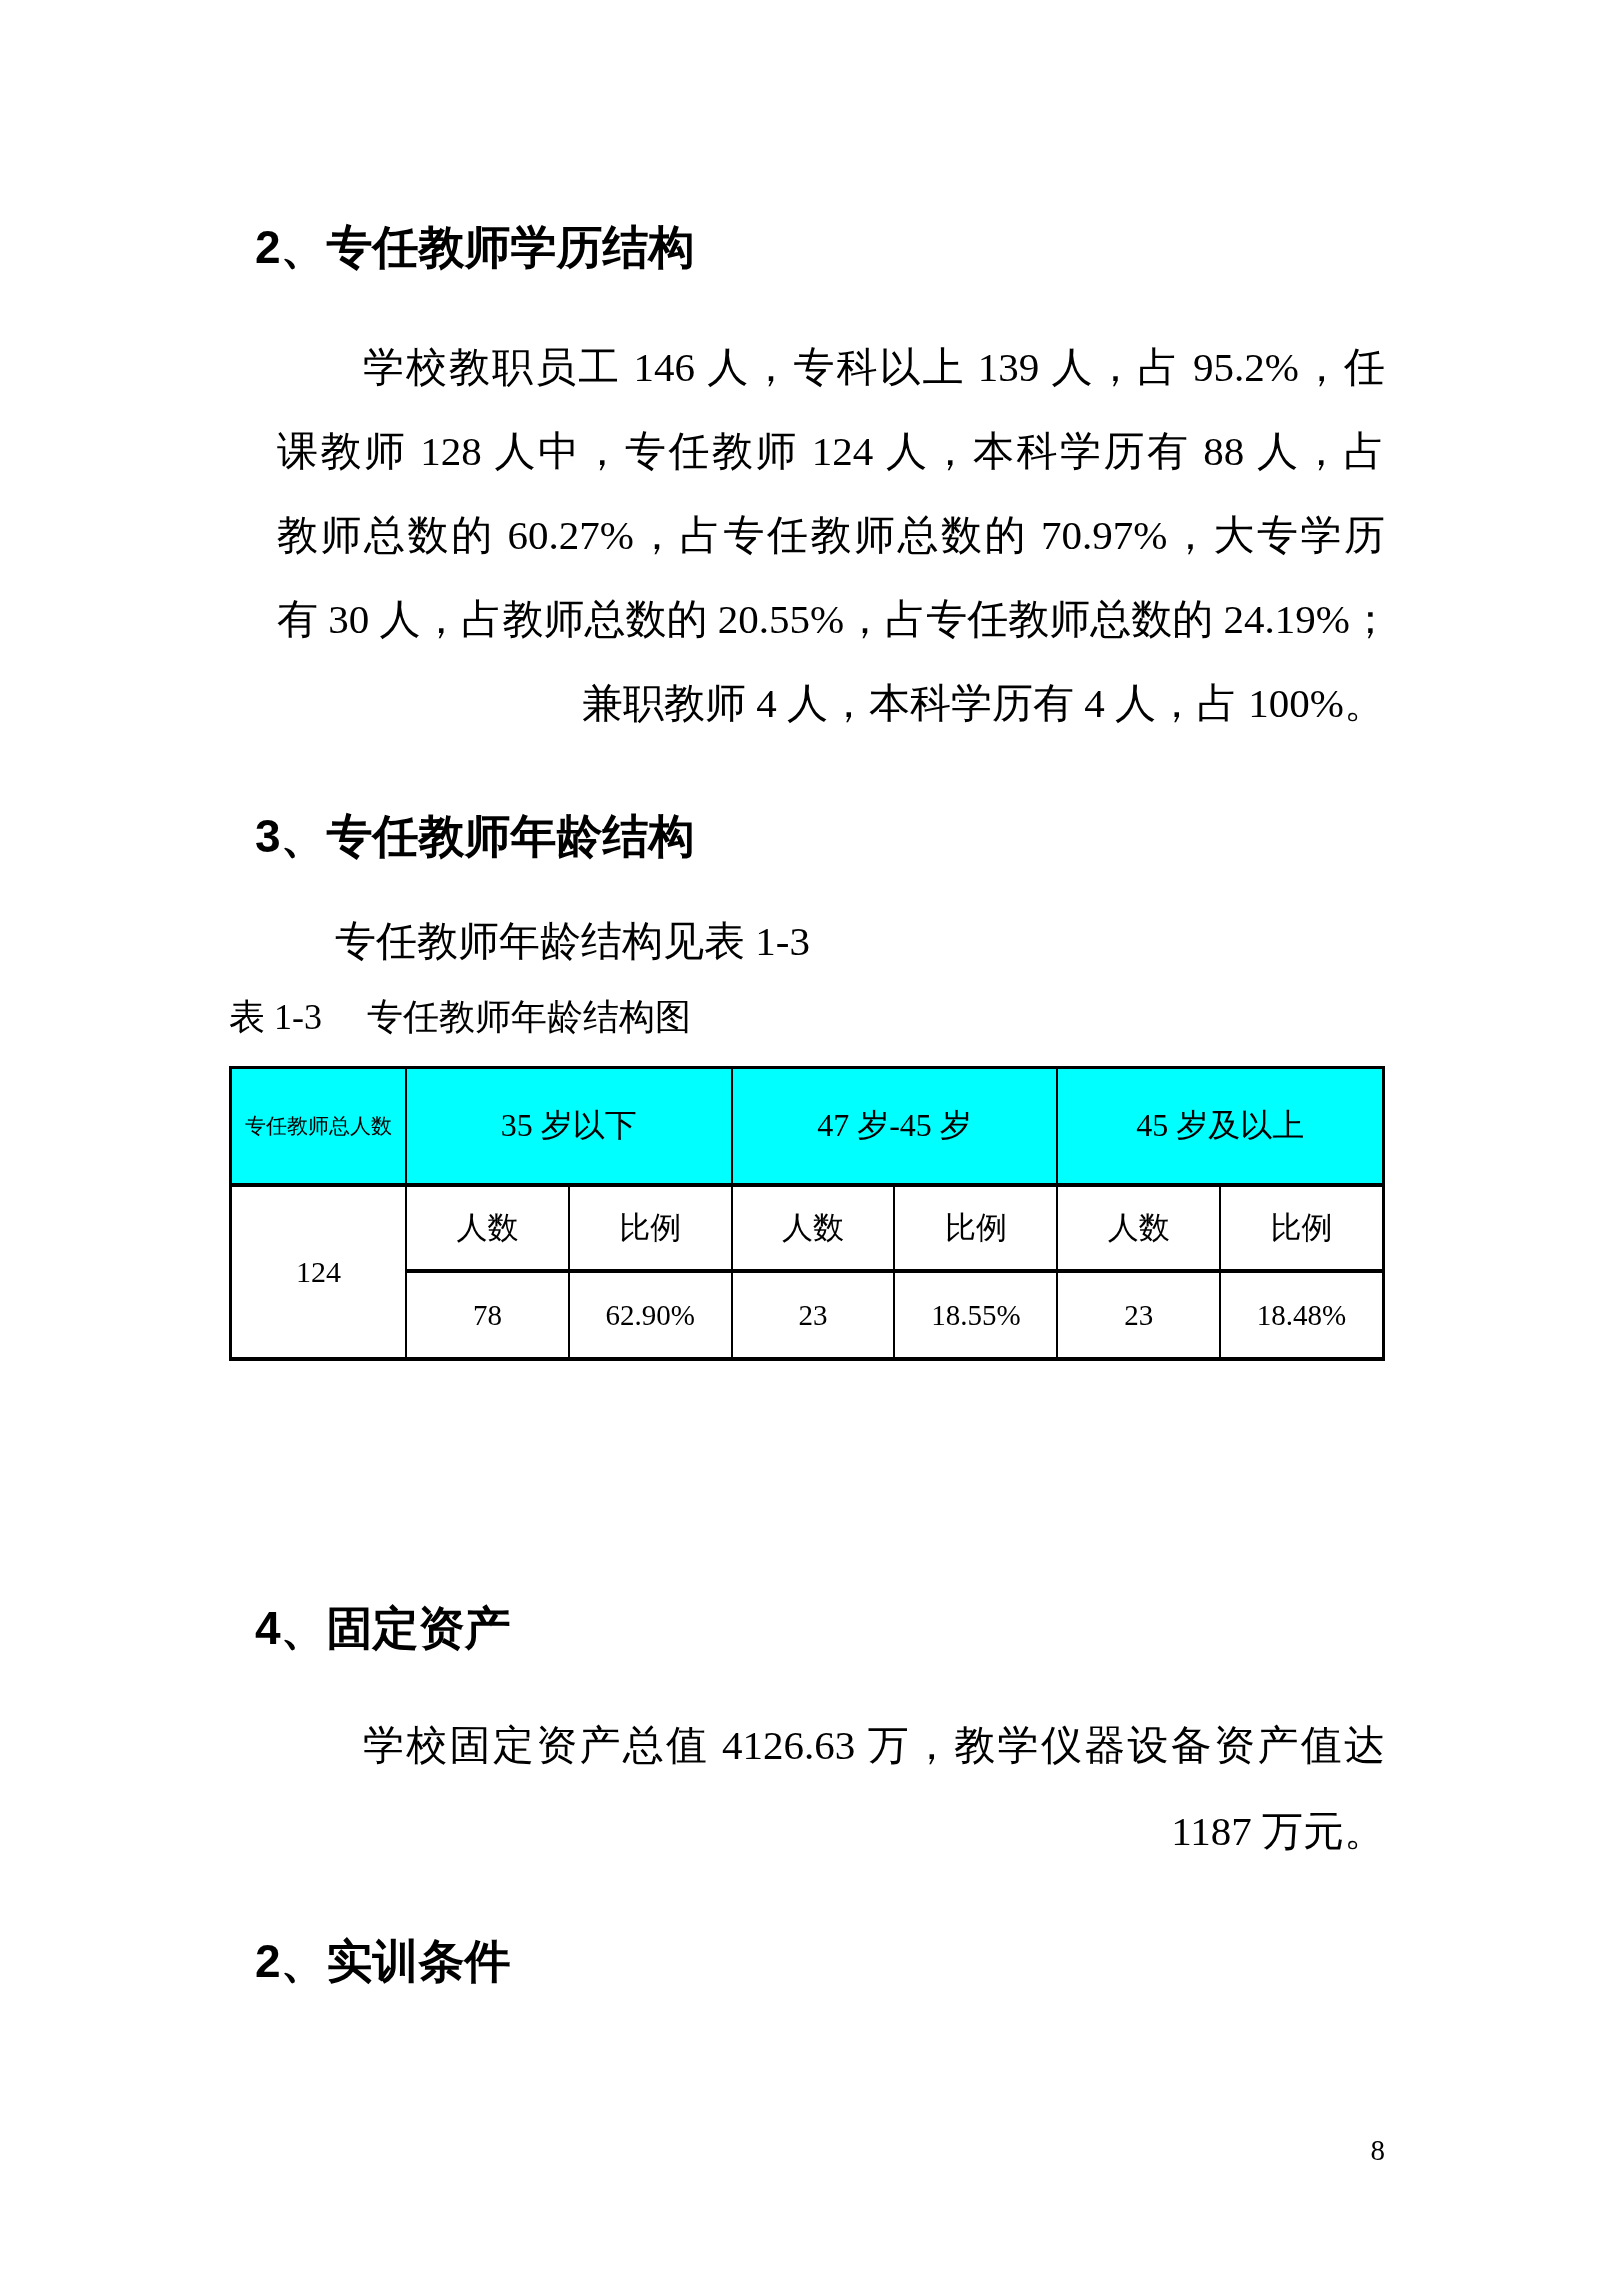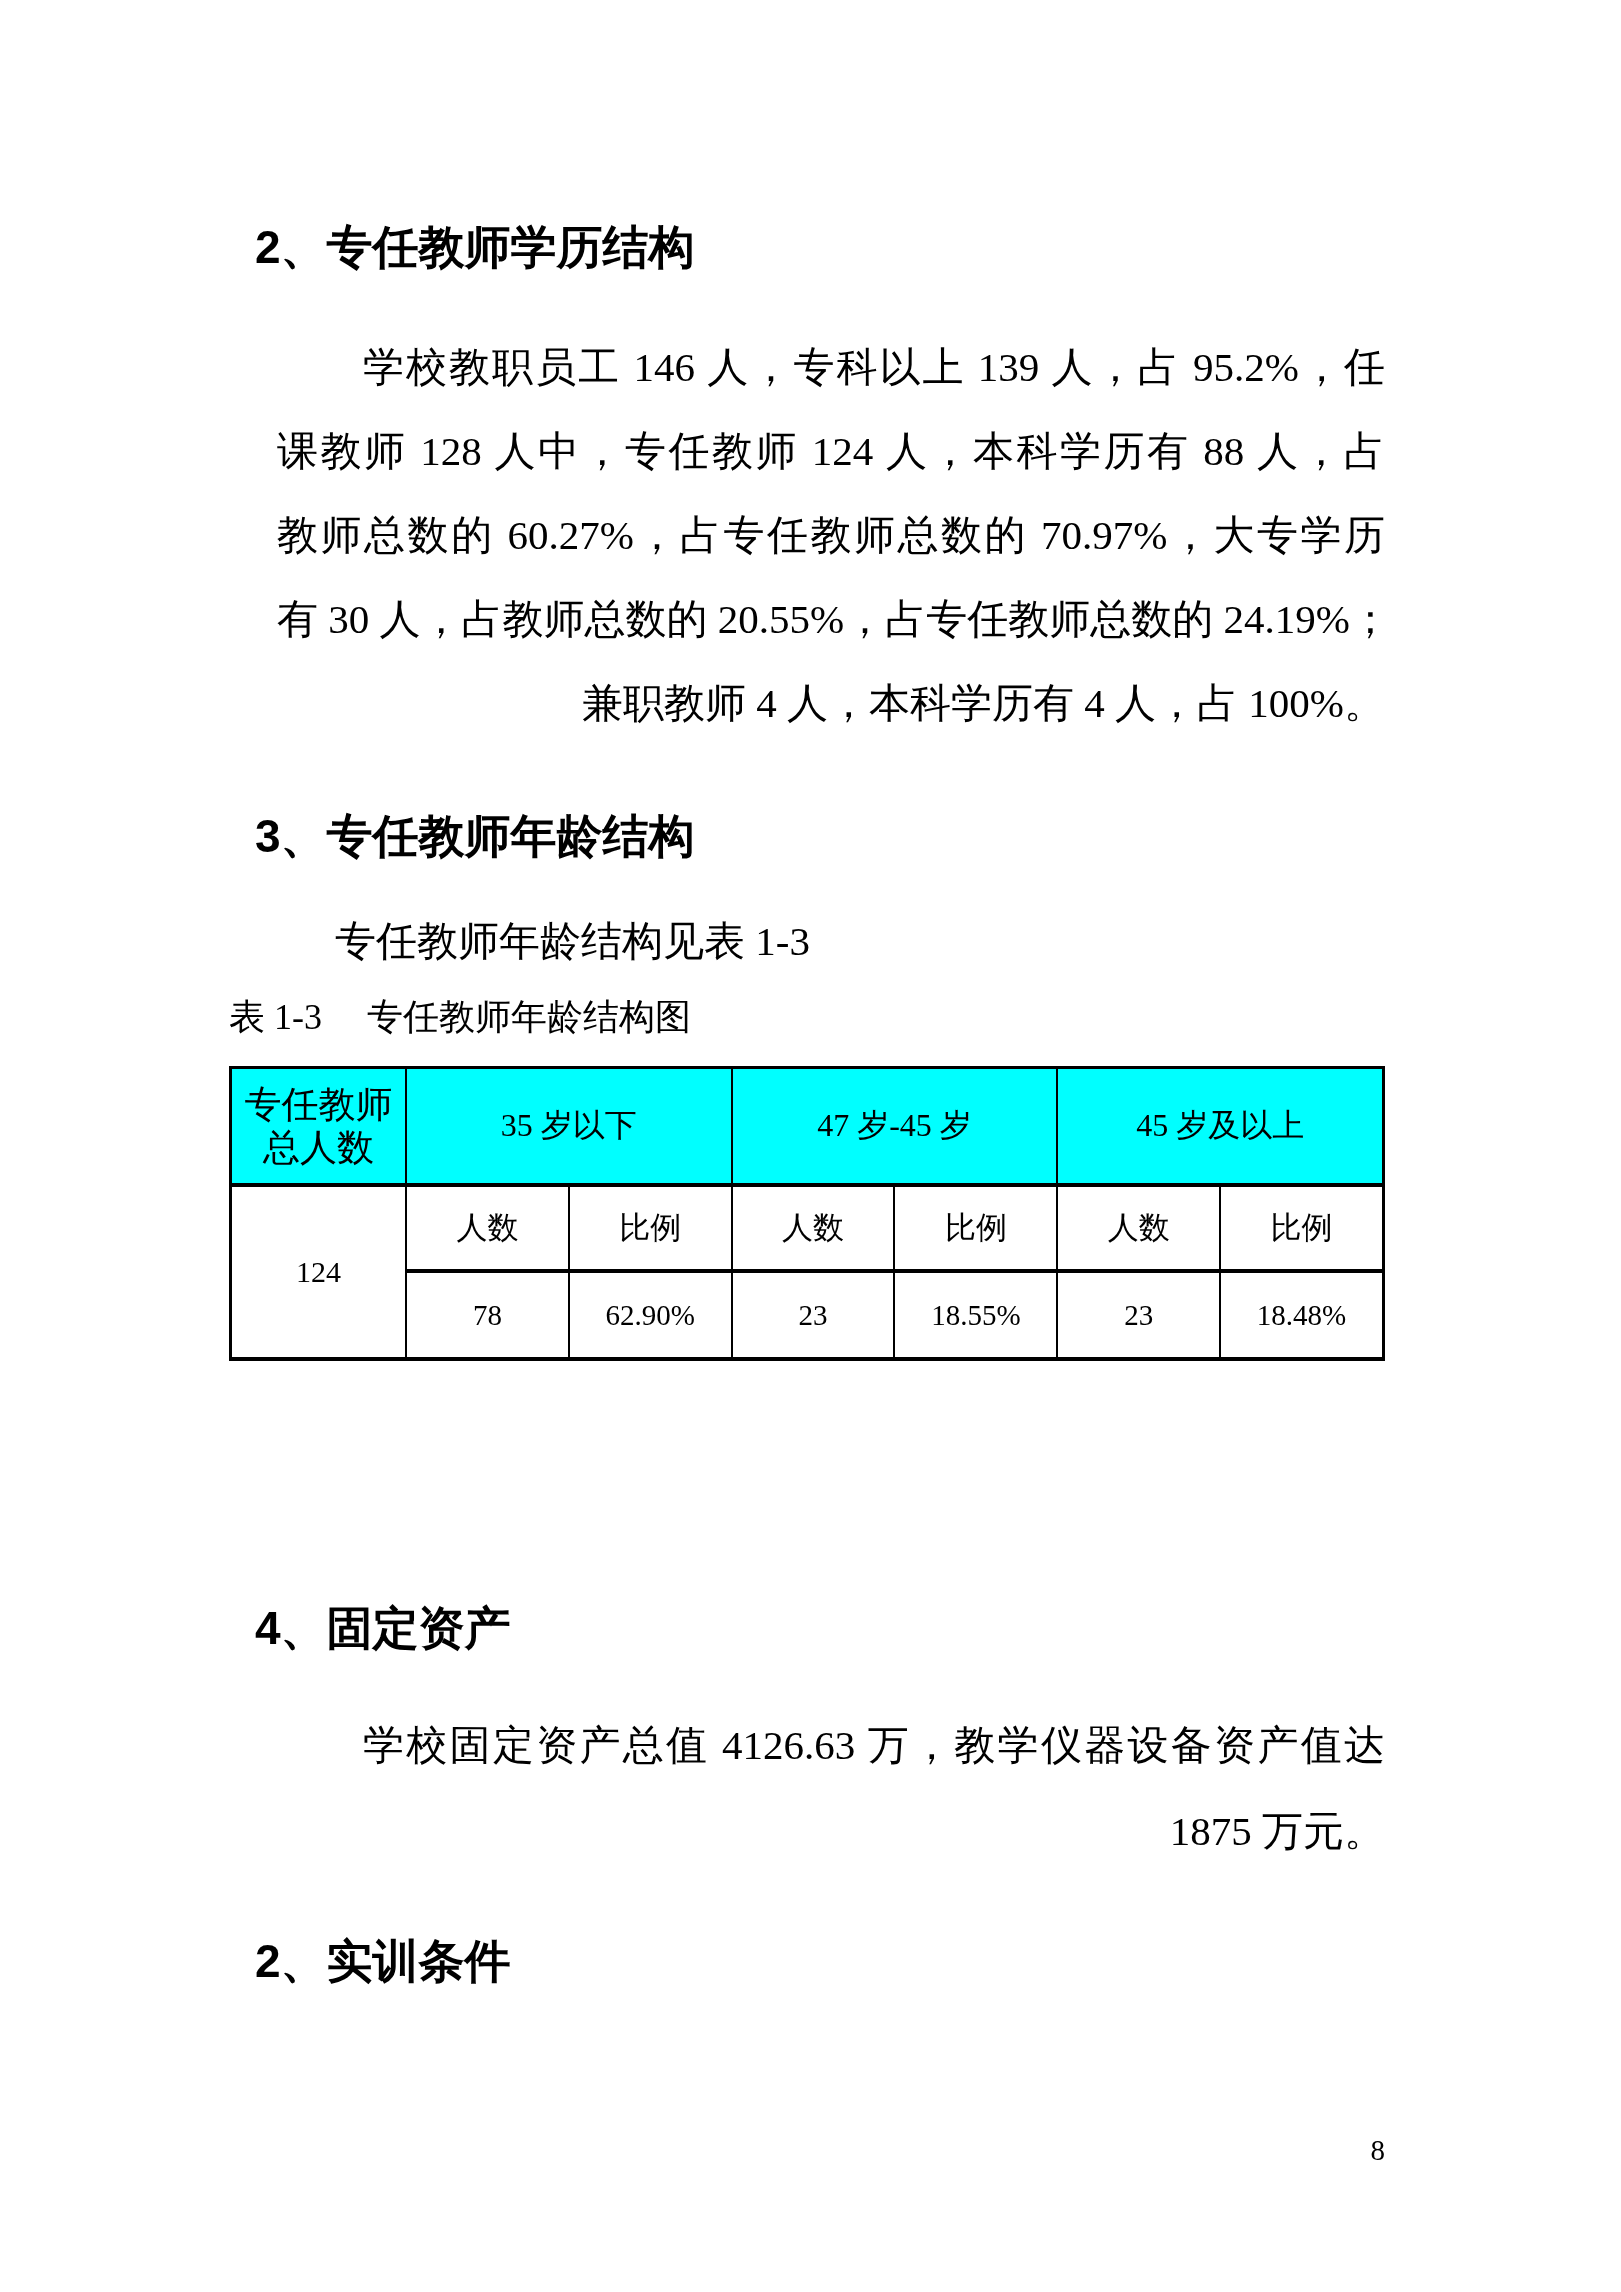--- a/index.html
+++ b/index.html
@@ -92,23 +92,23 @@
     align-items: center;
     justify-content: center;
     box-sizing: border-box;
     overflow: hidden;
   }
   .cyan { background: #00ffff; border-bottom: 4.9px solid #000; }
   .bl { border-left: 2.9px solid #000; }
   .subh { border-bottom: 4.9px solid #000; }
   .thead1 {
     grid-row: 1; grid-column: 1;
-    flex-direction: column;
+    flex-direction: row;
     line-height: 43px;
-    font-size: 37px;
+    font-size: 21px;
   }
   .g35 { grid-row: 1; grid-column: 2 / 4; font-size: 32px; }
   .g36 { grid-row: 1; grid-column: 4 / 6; font-size: 32px; }
   .g45 { grid-row: 1; grid-column: 6 / 8; font-size: 32px; }
   .total { grid-row: 2 / 4; grid-column: 1; font-size: 30px; }
   .r2 { grid-row: 2; font-size: 31px; }
   .r3 { grid-row: 3; font-size: 29px; }
   .c2 { grid-column: 2; } .c3 { grid-column: 3; } .c4 { grid-column: 4; }
   .c5 { grid-column: 5; } .c6 { grid-column: 6; } .c7 { grid-column: 7; }
 
@@ -165,21 +165,21 @@
     <div class="tc bl r3 c5">18.55%</div>
     <div class="tc bl r3 c6">23</div>
     <div class="tc bl r3 c7">18.48%</div>
   </div>
 
 
   <h3 class="h sub1h">4、固定资产</h3>
 
   <div class="para p2">
     <div class="ln just indent">学校固定资产总值 4126.63 万，教学仪器设备资产值达</div>
-    <div class="ln">1875 万元。</div>
+    <div class="ln">1187 万元。</div>
   </div>
 
   <h3 class="h sub2h">2、实训条件</h3>
 
 
   <div class="pagenum">8</div>
 
 </div>
 
 

